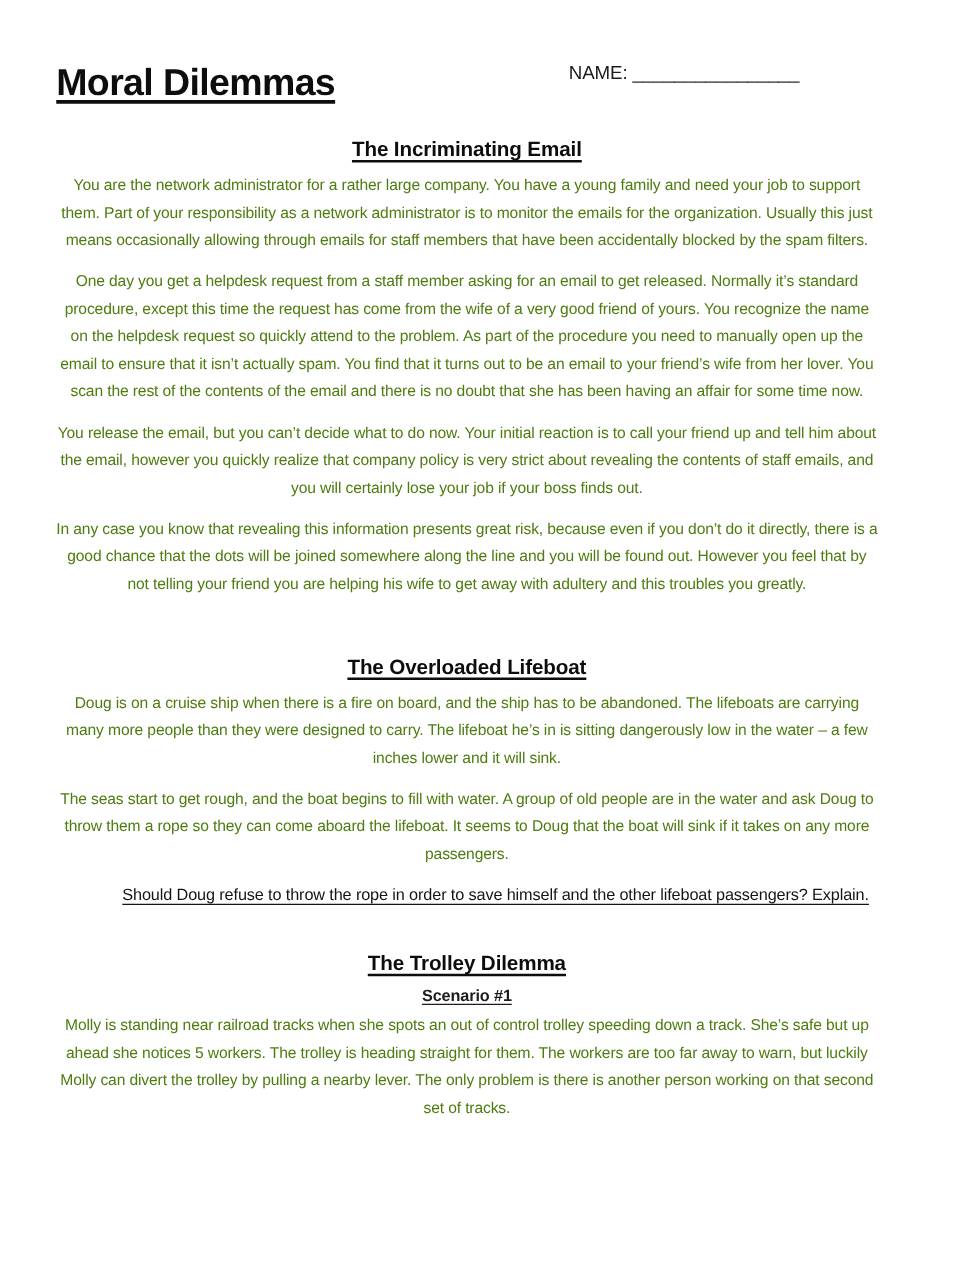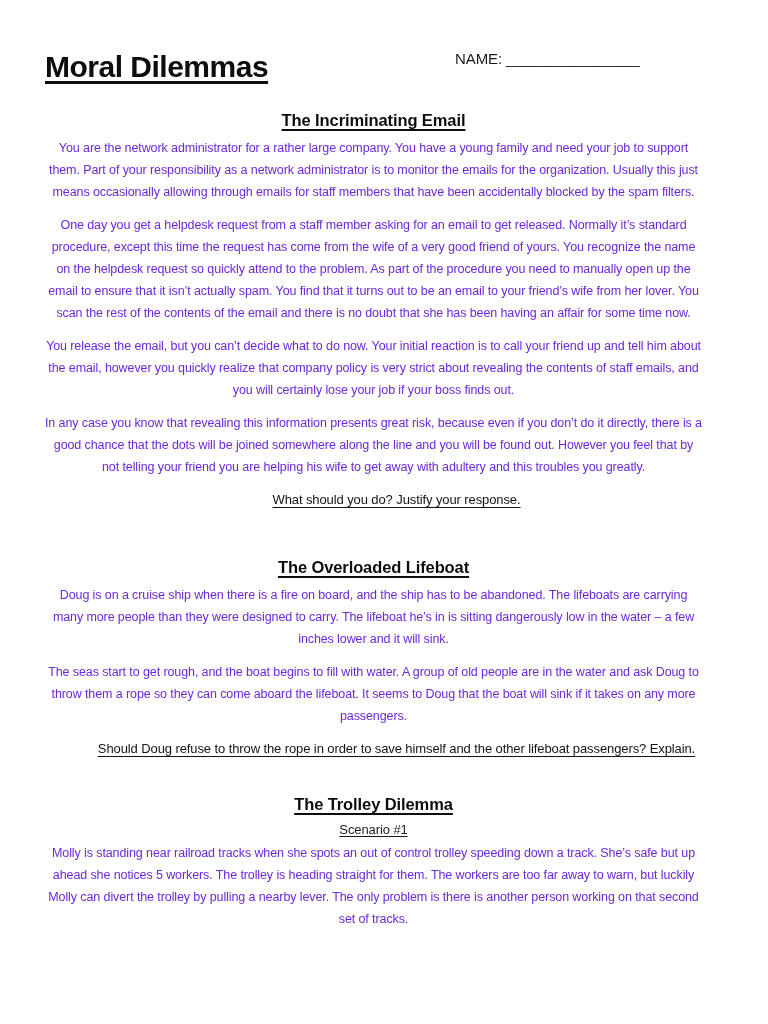--- a/index.html
+++ b/index.html
@@ -39,38 +39,38 @@
   .section-2{margin-bottom:34px;}
   .section-heading{
     font-size:16.5px;line-height:21px;font-weight:700;
     text-decoration:underline;
     text-decoration-thickness:1.5px;
     text-underline-offset:3px;
     margin:0 0 6px 0;color:#0d0d0d;
   }
   .body-para{
     font-size:12.5px;line-height:22px;
-    margin:0 0 11px 0;color:#6d28d9;
+    margin:0 0 11px 0;color:#4d7c0f;
   }
   .question{
     display:block;
     margin:5px 0 0 46px;
     font-size:13px;line-height:22px;
     color:#141414;
   }
   .question .q-text{
     text-decoration:underline;
     text-decoration-thickness:1px;
     text-underline-offset:3px;
   }
   .subheading{
     font-size:13px;line-height:18px;
     text-decoration:underline;
     text-underline-offset:2px;
-    margin:0 0 3px 0;color:#1c1c1c;
+    margin:0 0 3px 0;color:#1c1c1c;font-weight:bold;
   }
   .section-3 .body-para{margin-bottom:0;}
 </style>
 </head>
 <body>
 
 <div class="doc">
 
   <div class="header-row">
     <span class="doc-title">Moral Dilemmas</span>
@@ -80,21 +80,20 @@
     </span>
   </div>
 
 
   <div class="section section-1">
     <h2 class="section-heading">The Incriminating Email</h2>
     <p class="body-para">You are the network administrator for a rather large company. You have a young family and need your job to support them. Part of your responsibility as a network administrator is to monitor the emails for the organization. Usually this just means occasionally allowing through emails for staff members that have been accidentally blocked by the spam filters.</p>
     <p class="body-para">One day you get a helpdesk request from a staff member asking for an email to get released. Normally it’s standard procedure, except this time the request has come from the wife of a very good friend of yours. You recognize the name on the helpdesk request so quickly attend to the problem. As part of the procedure you need to manually open up the email to ensure that it isn’t actually spam. You find that it turns out to be an email to your friend’s wife from her lover. You scan the rest of the contents of the email and there is no doubt that she has been having an affair for some time now.</p>
     <p class="body-para">You release the email, but you can’t decide what to do now. Your initial reaction is to call your friend up and tell him about the email, however you quickly realize that company policy is very strict about revealing the contents of staff emails, and you will certainly lose your job if your boss finds out.</p>
     <p class="body-para">In any case you know that revealing this information presents great risk, because even if you don’t do it directly, there is a good chance that the dots will be joined somewhere along the line and you will be found out. However you feel that by not telling your friend you are helping his wife to get away with adultery and this troubles you greatly.</p>
-    <span class="question"><span class="q-text">What should you do?  Justify your response.</span></span>
   </div>
 
   <div class="section section-2">
     <h2 class="section-heading">The Overloaded Lifeboat</h2>
     <p class="body-para">Doug is on a cruise ship when there is a fire on board, and the ship has to be abandoned. The lifeboats are carrying many more people than they were designed to carry. The lifeboat he’s in is sitting dangerously low in the water – a few inches lower and it will sink.</p>
     <p class="body-para">The seas start to get rough, and the boat begins to fill with water. A group of old people are in the water and ask Doug to throw them a rope so they can come aboard the lifeboat. It seems to Doug that the boat will sink if it takes on any more passengers.</p>
     <span class="question"><span class="q-text">Should Doug refuse to throw the rope in order to save himself and the other lifeboat passengers?  Explain.</span></span>
   </div>
 
   <div class="section section-3">

